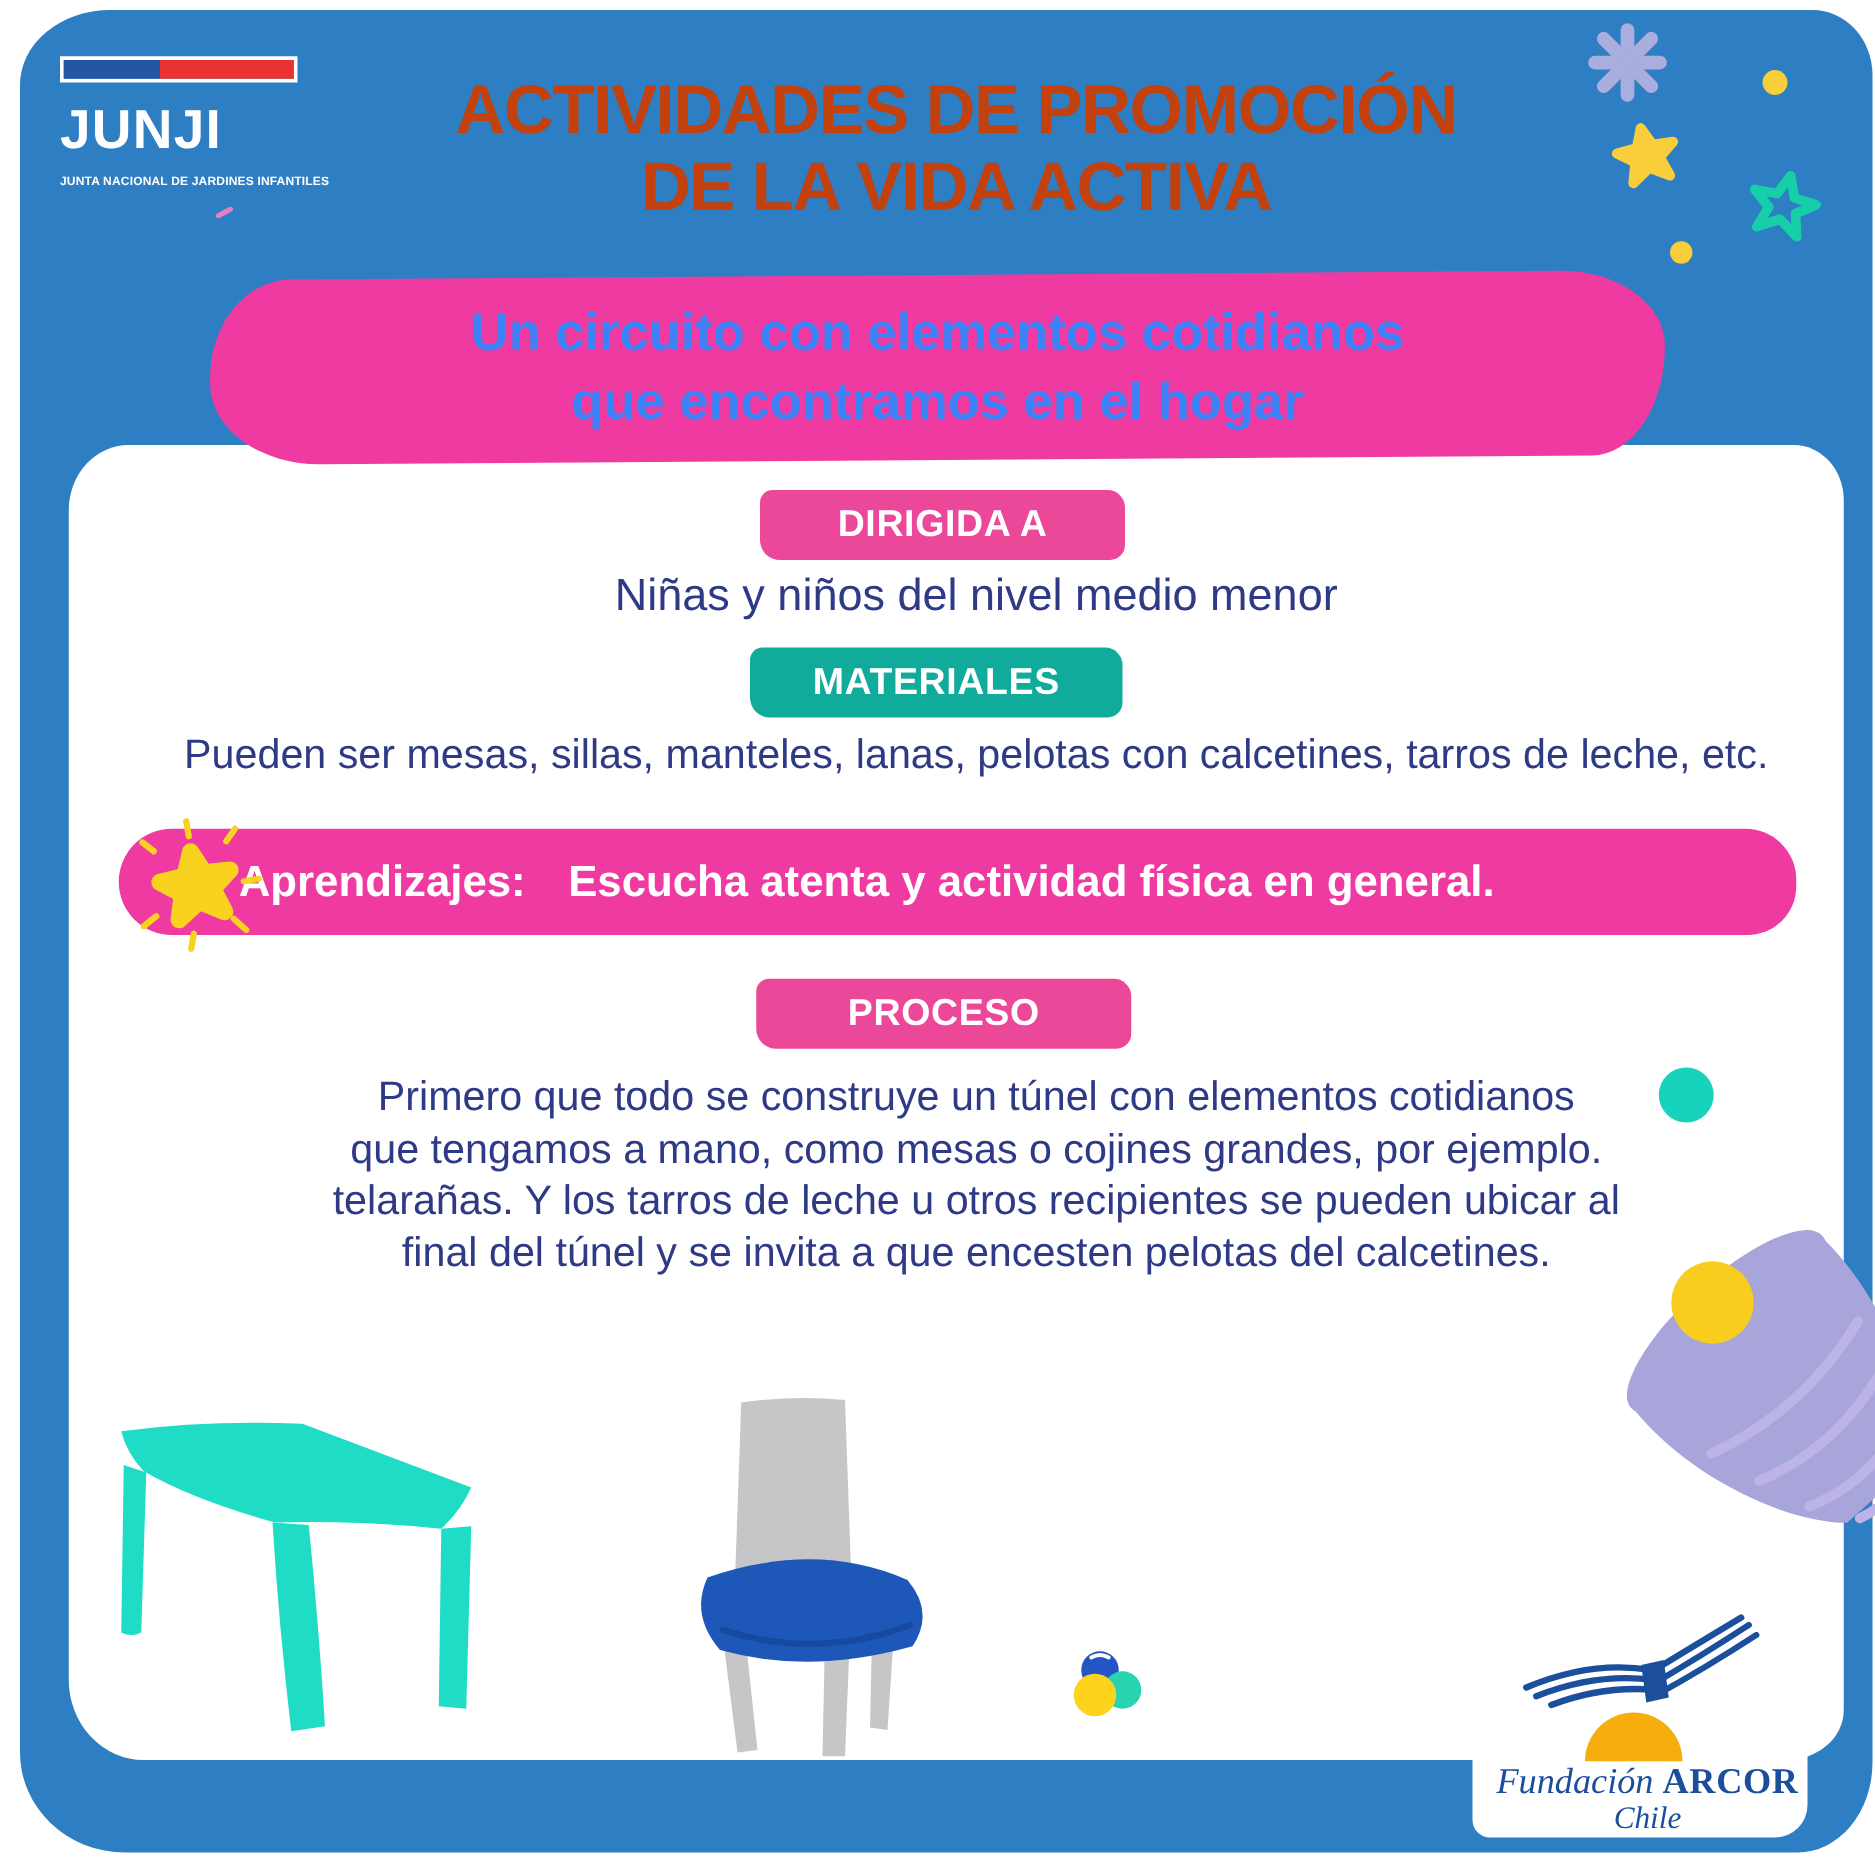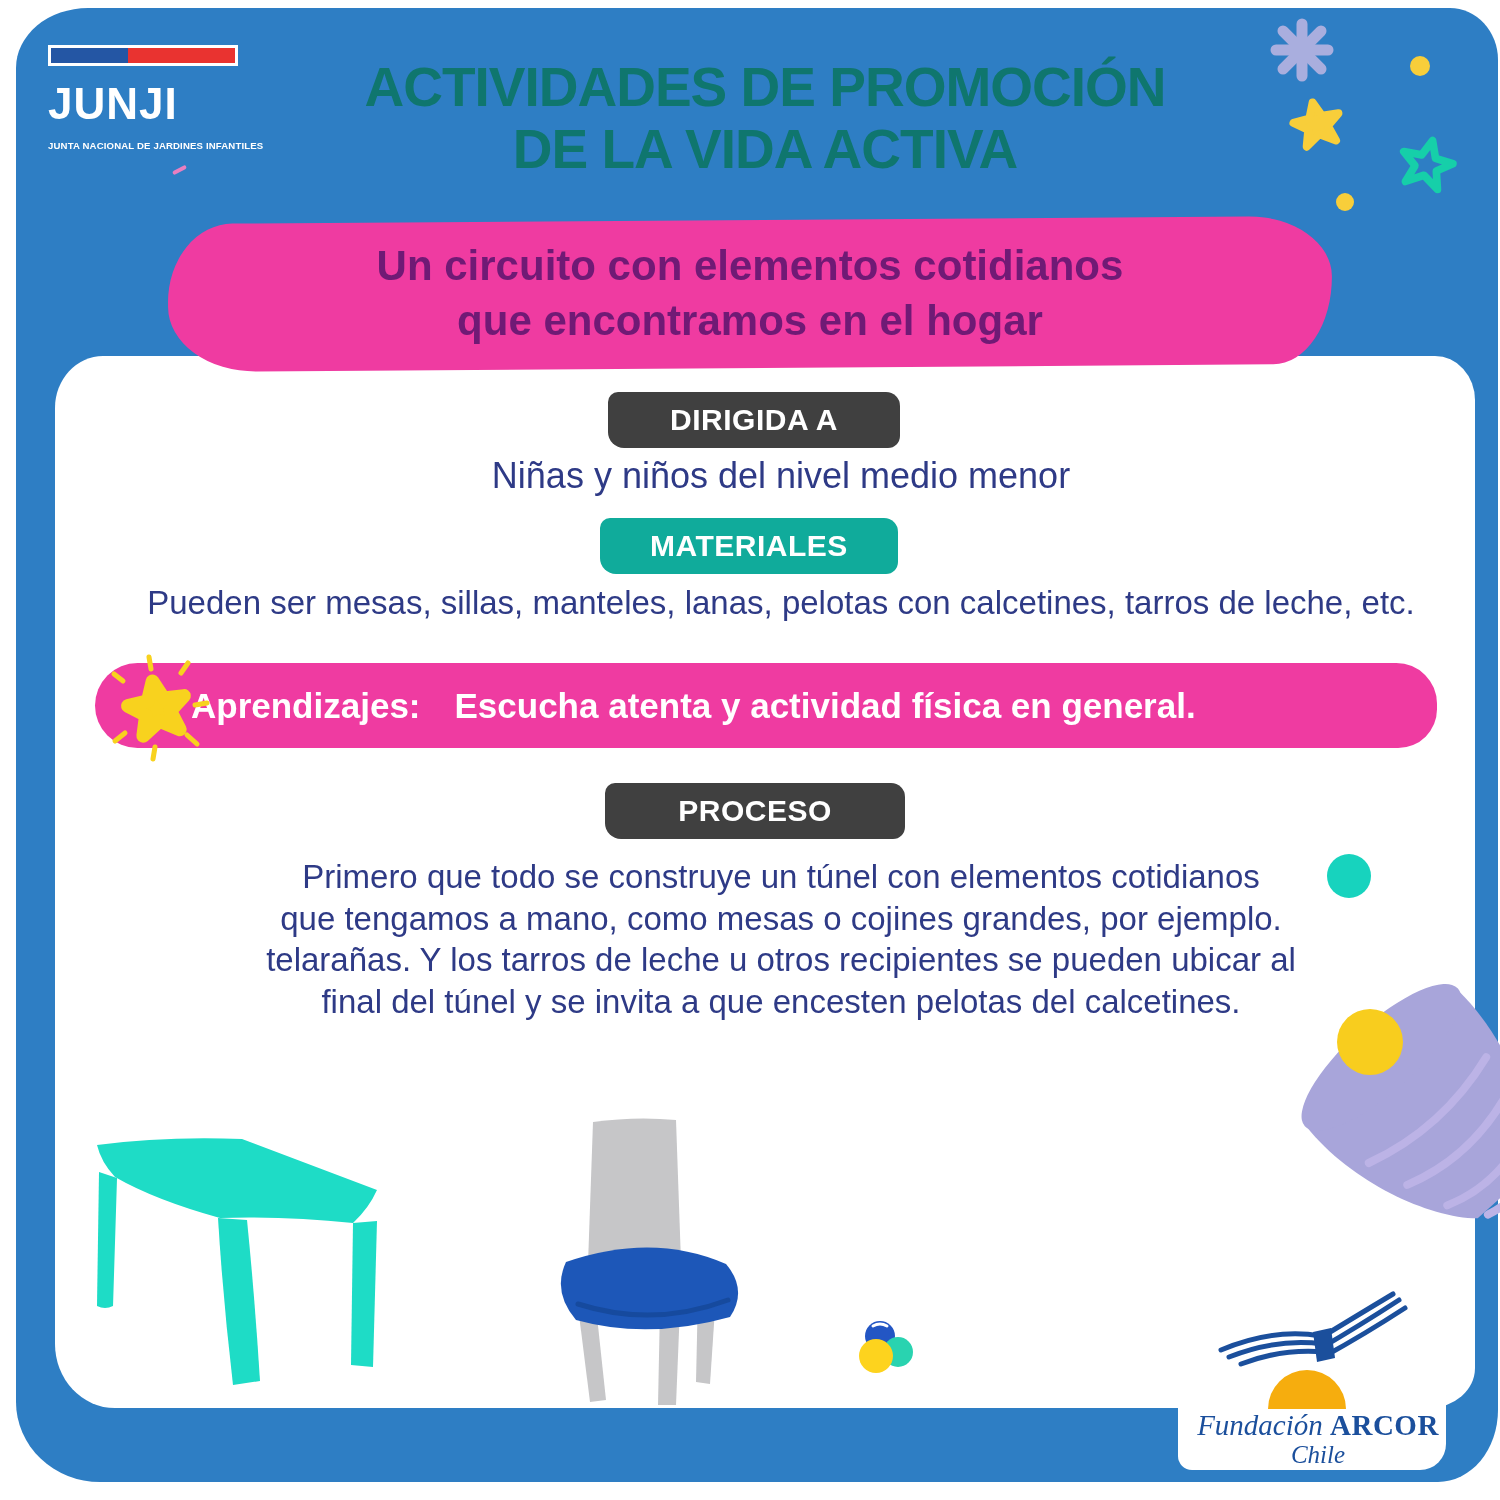--- a/index.html
+++ b/index.html
@@ -14,31 +14,31 @@
          border-radius:0 0 26px 14px;}
   
   .junji{position:absolute;left:48px;top:45px;width:195px;}
   .junji-flag{width:190px;height:21px;border:3px solid #ffffff;box-sizing:border-box;display:flex;}
   .junji-flag .b{flex:0 0 42%;background:#2456a4;}
   .junji-flag .r{flex:1;background:#e93330;}
   .junji-name{color:#ffffff;font-weight:bold;font-size:44px;line-height:64px;letter-spacing:1px;margin-top:6px;}
   .junji-tag{color:#ffffff;font-weight:bold;font-size:9.6px;letter-spacing:.15px;margin-top:4px;white-space:nowrap;}
   .pink-dash{position:absolute;left:172px;top:168px;width:15px;height:4px;background:#e87fc0;border-radius:3px;transform:rotate(-28deg);}
   
-  .main-title{position:absolute;left:250px;top:56px;width:1030px;text-align:center;color:#0f766e;
+  .main-title{position:absolute;left:250px;top:56px;width:1030px;text-align:center;color:#c2410c;
               font-weight:bold;font-size:55px;line-height:62px;letter-spacing:-1px;}
   
   .blob{position:absolute;left:168px;top:220px;width:1164px;height:148px;background:#ef3ba1;
         border-radius:70px 90px 64px 95px / 85px 65px 95px 70px;transform:rotate(-.4deg);}
-  .blob-text{position:absolute;left:168px;top:238px;width:1164px;text-align:center;color:#701a75;
+  .blob-text{position:absolute;left:168px;top:238px;width:1164px;text-align:center;color:#3b82f6;
              font-weight:bold;font-size:42px;line-height:55px;}
   
   .badge{position:absolute;height:56px;border-radius:10px 14px 12px 16px;color:#ffffff;font-weight:bold;
          font-size:30px;display:flex;align-items:center;justify-content:center;letter-spacing:.5px;}
-  .badge.yellow{background:#404040;}
+  .badge.yellow{background:#ec4899;}
   .badge.teal{background:#10ab9b;text-align:center;}
   
   .navy{color:#2e3a86;margin-left:16px;}
   .center-line{position:absolute;left:55px;width:1420px;text-align:center;white-space:nowrap;}
   
   .learn-bar{position:absolute;left:95px;top:663px;width:1342px;height:85px;background:#ef3ba1;
              border-radius:46px 44px 42px 46px;display:flex;align-items:center;color:#ffffff;font-weight:bold;}
   .learn-bar .star-wrap{position:absolute;left:6px;top:-12px;width:118px;height:112px;}
   .learn-label{margin-left:96px;font-size:35px;}
   .learn-text{margin-left:34px;font-size:35px;}

